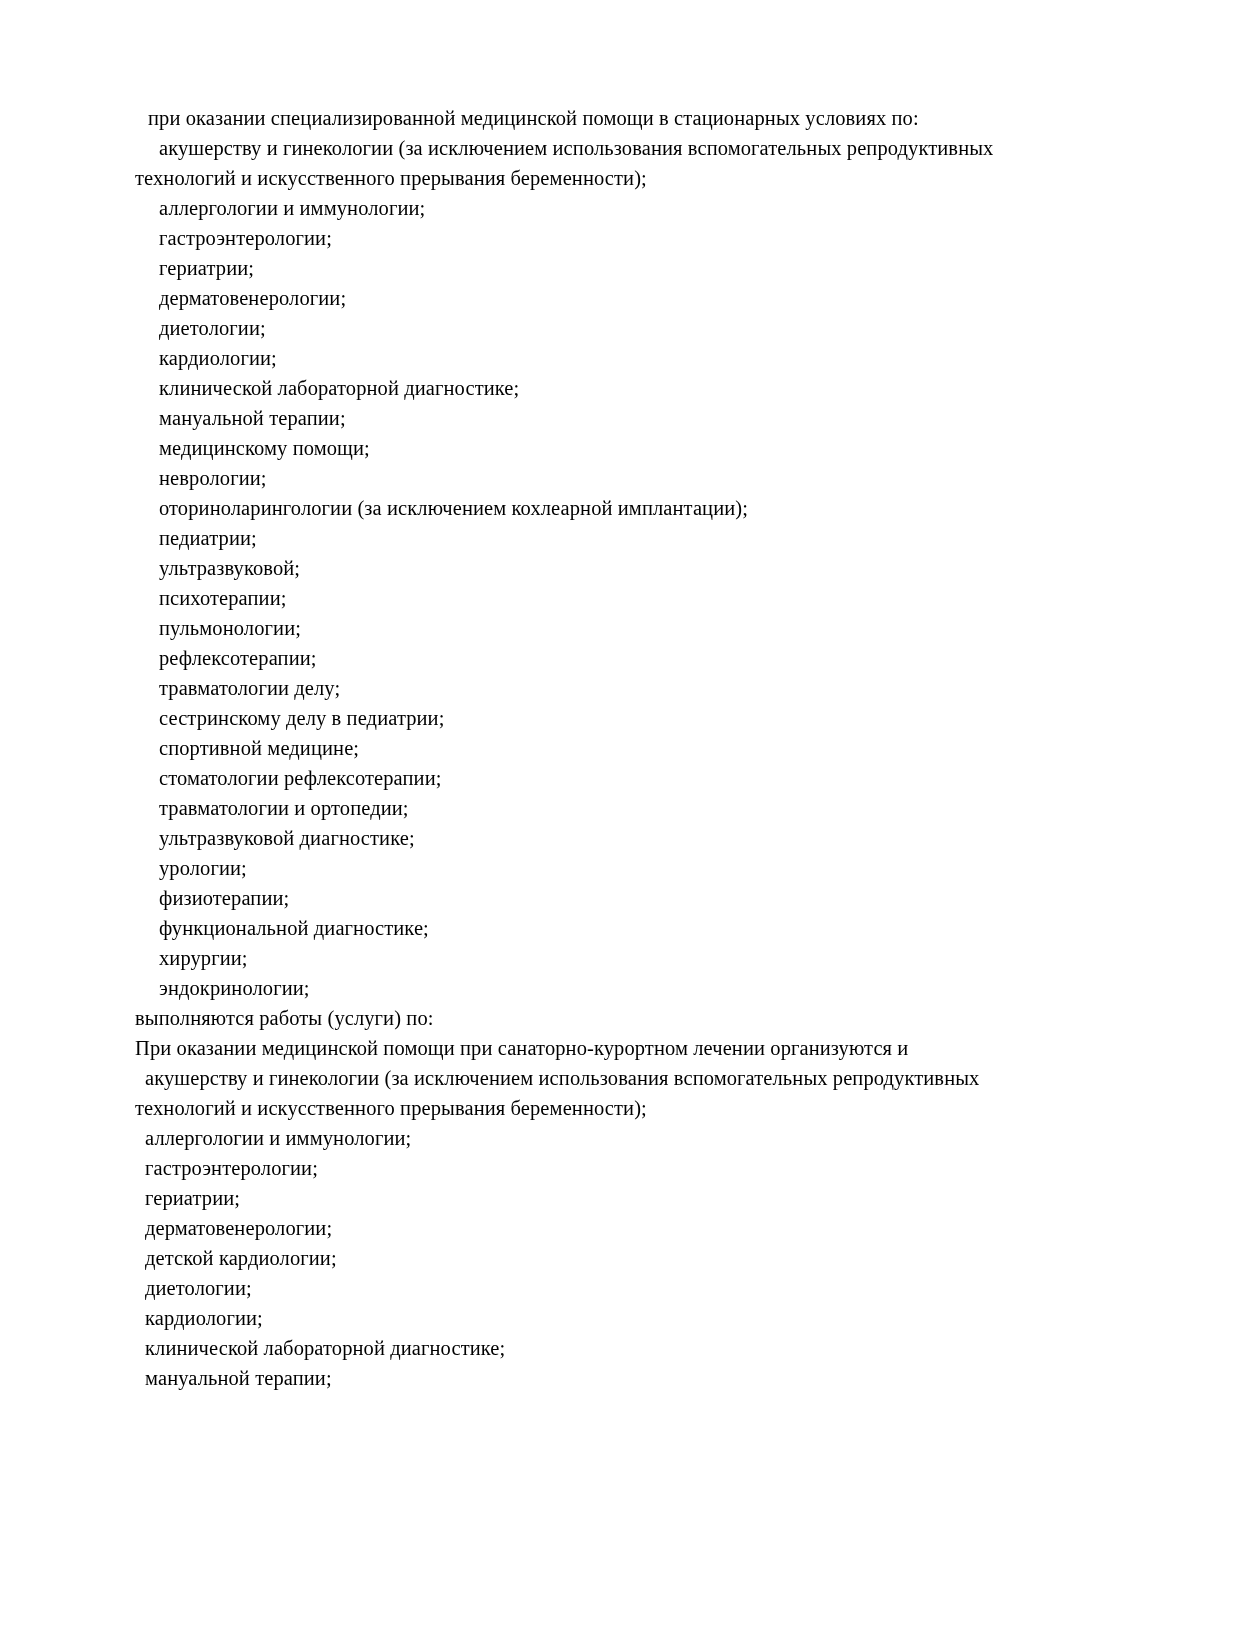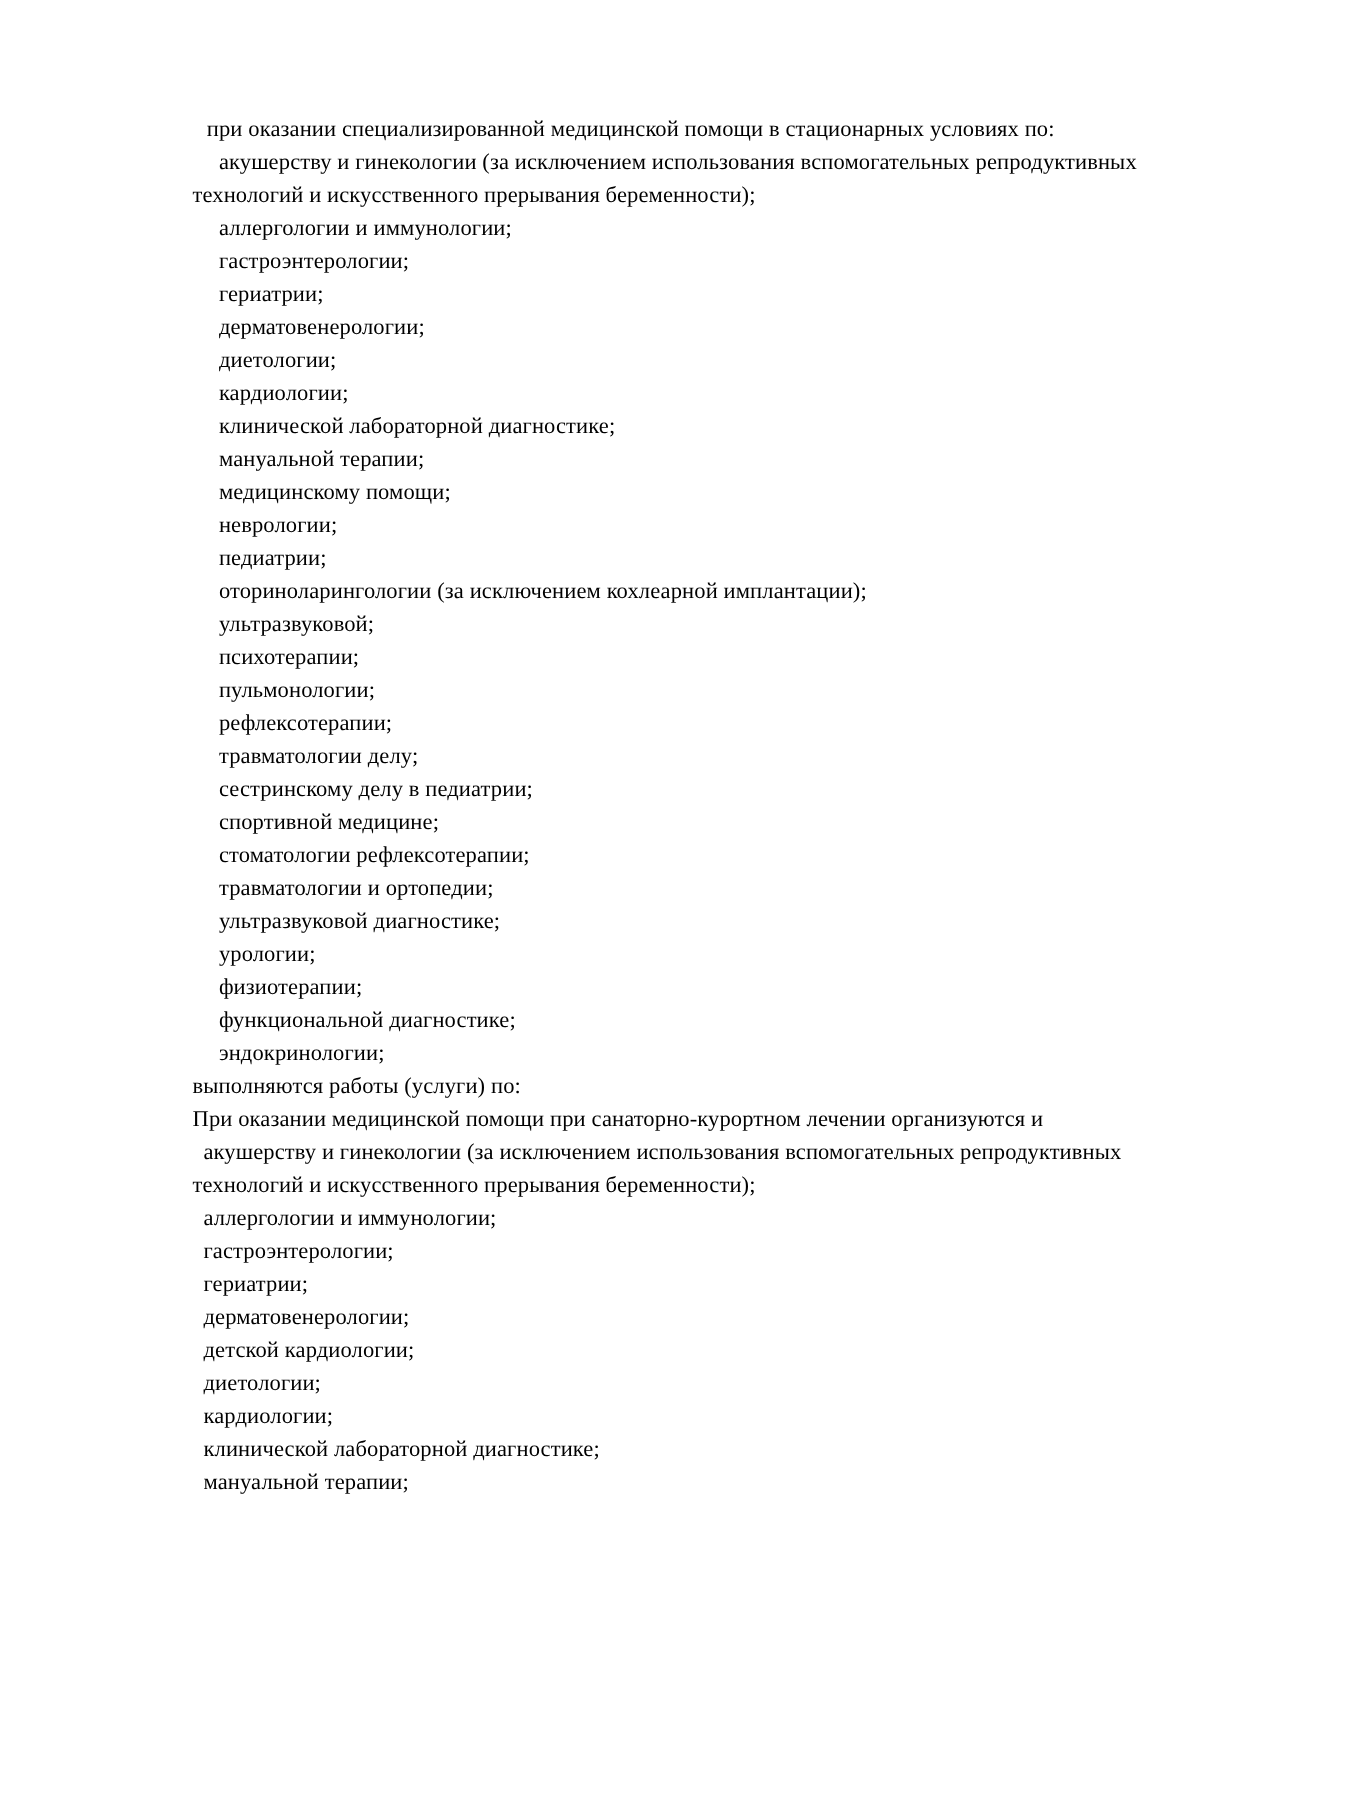--- a/index.html
+++ b/index.html
@@ -20,21 +20,20 @@
     position: absolute;
     left: 135px;
     top: 103px;
     width: 1000px;
   }
   .line {
     font-size: 20.5px;
     line-height: 30px;
     white-space: nowrap;
     letter-spacing: 0.1px;
-    margin-left: 40px;
   }
   
   .ind-0 { padding-left: 0; }      
   .ind-a { padding-left: 13px; }   
   .ind-b { padding-left: 24px; }   
   .ind-c { padding-left: 10px; }   
 </style>
 </head>
 <body>
 
@@ -47,35 +46,36 @@
       <div class="line ind-b">аллергологии и иммунологии;</div>
       <div class="line ind-b">гастроэнтерологии;</div>
       <div class="line ind-b">гериатрии;</div>
       <div class="line ind-b">дерматовенерологии;</div>
       <div class="line ind-b">диетологии;</div>
       <div class="line ind-b">кардиологии;</div>
       <div class="line ind-b">клинической лабораторной диагностике;</div>
       <div class="line ind-b">мануальной терапии;</div>
       <div class="line ind-b">медицинскому помощи;</div>
       <div class="line ind-b">неврологии;</div>
+      <div class="line ind-b">оториноларингологии (за исключением кохлеарной имплантации);</div>
       <div class="line ind-b">педиатрии;</div>
-      <div class="line ind-b">оториноларингологии (за исключением кохлеарной имплантации);</div>
       <div class="line ind-b">ультразвуковой;</div>
       <div class="line ind-b">психотерапии;</div>
       <div class="line ind-b">пульмонологии;</div>
       <div class="line ind-b">рефлексотерапии;</div>
       <div class="line ind-b">травматологии делу;</div>
       <div class="line ind-b">сестринскому делу в педиатрии;</div>
       <div class="line ind-b">спортивной медицине;</div>
       <div class="line ind-b">стоматологии рефлексотерапии;</div>
       <div class="line ind-b">травматологии и ортопедии;</div>
       <div class="line ind-b">ультразвуковой диагностике;</div>
       <div class="line ind-b">урологии;</div>
       <div class="line ind-b">физиотерапии;</div>
       <div class="line ind-b">функциональной диагностике;</div>
+      <div class="line ind-b">хирургии;</div>
       <div class="line ind-b">эндокринологии;</div>
       <div class="line ind-0">выполняются работы (услуги) по:</div>
       <div class="line ind-0">При оказании медицинской помощи при санаторно-курортном лечении организуются и</div>
       <div class="line ind-c">акушерству и гинекологии (за исключением использования вспомогательных репродуктивных</div>
       <div class="line ind-0">технологий и искусственного прерывания беременности);</div>
       <div class="line ind-c">аллергологии и иммунологии;</div>
       <div class="line ind-c">гастроэнтерологии;</div>
       <div class="line ind-c">гериатрии;</div>
       <div class="line ind-c">дерматовенерологии;</div>
       <div class="line ind-c">детской кардиологии;</div>

